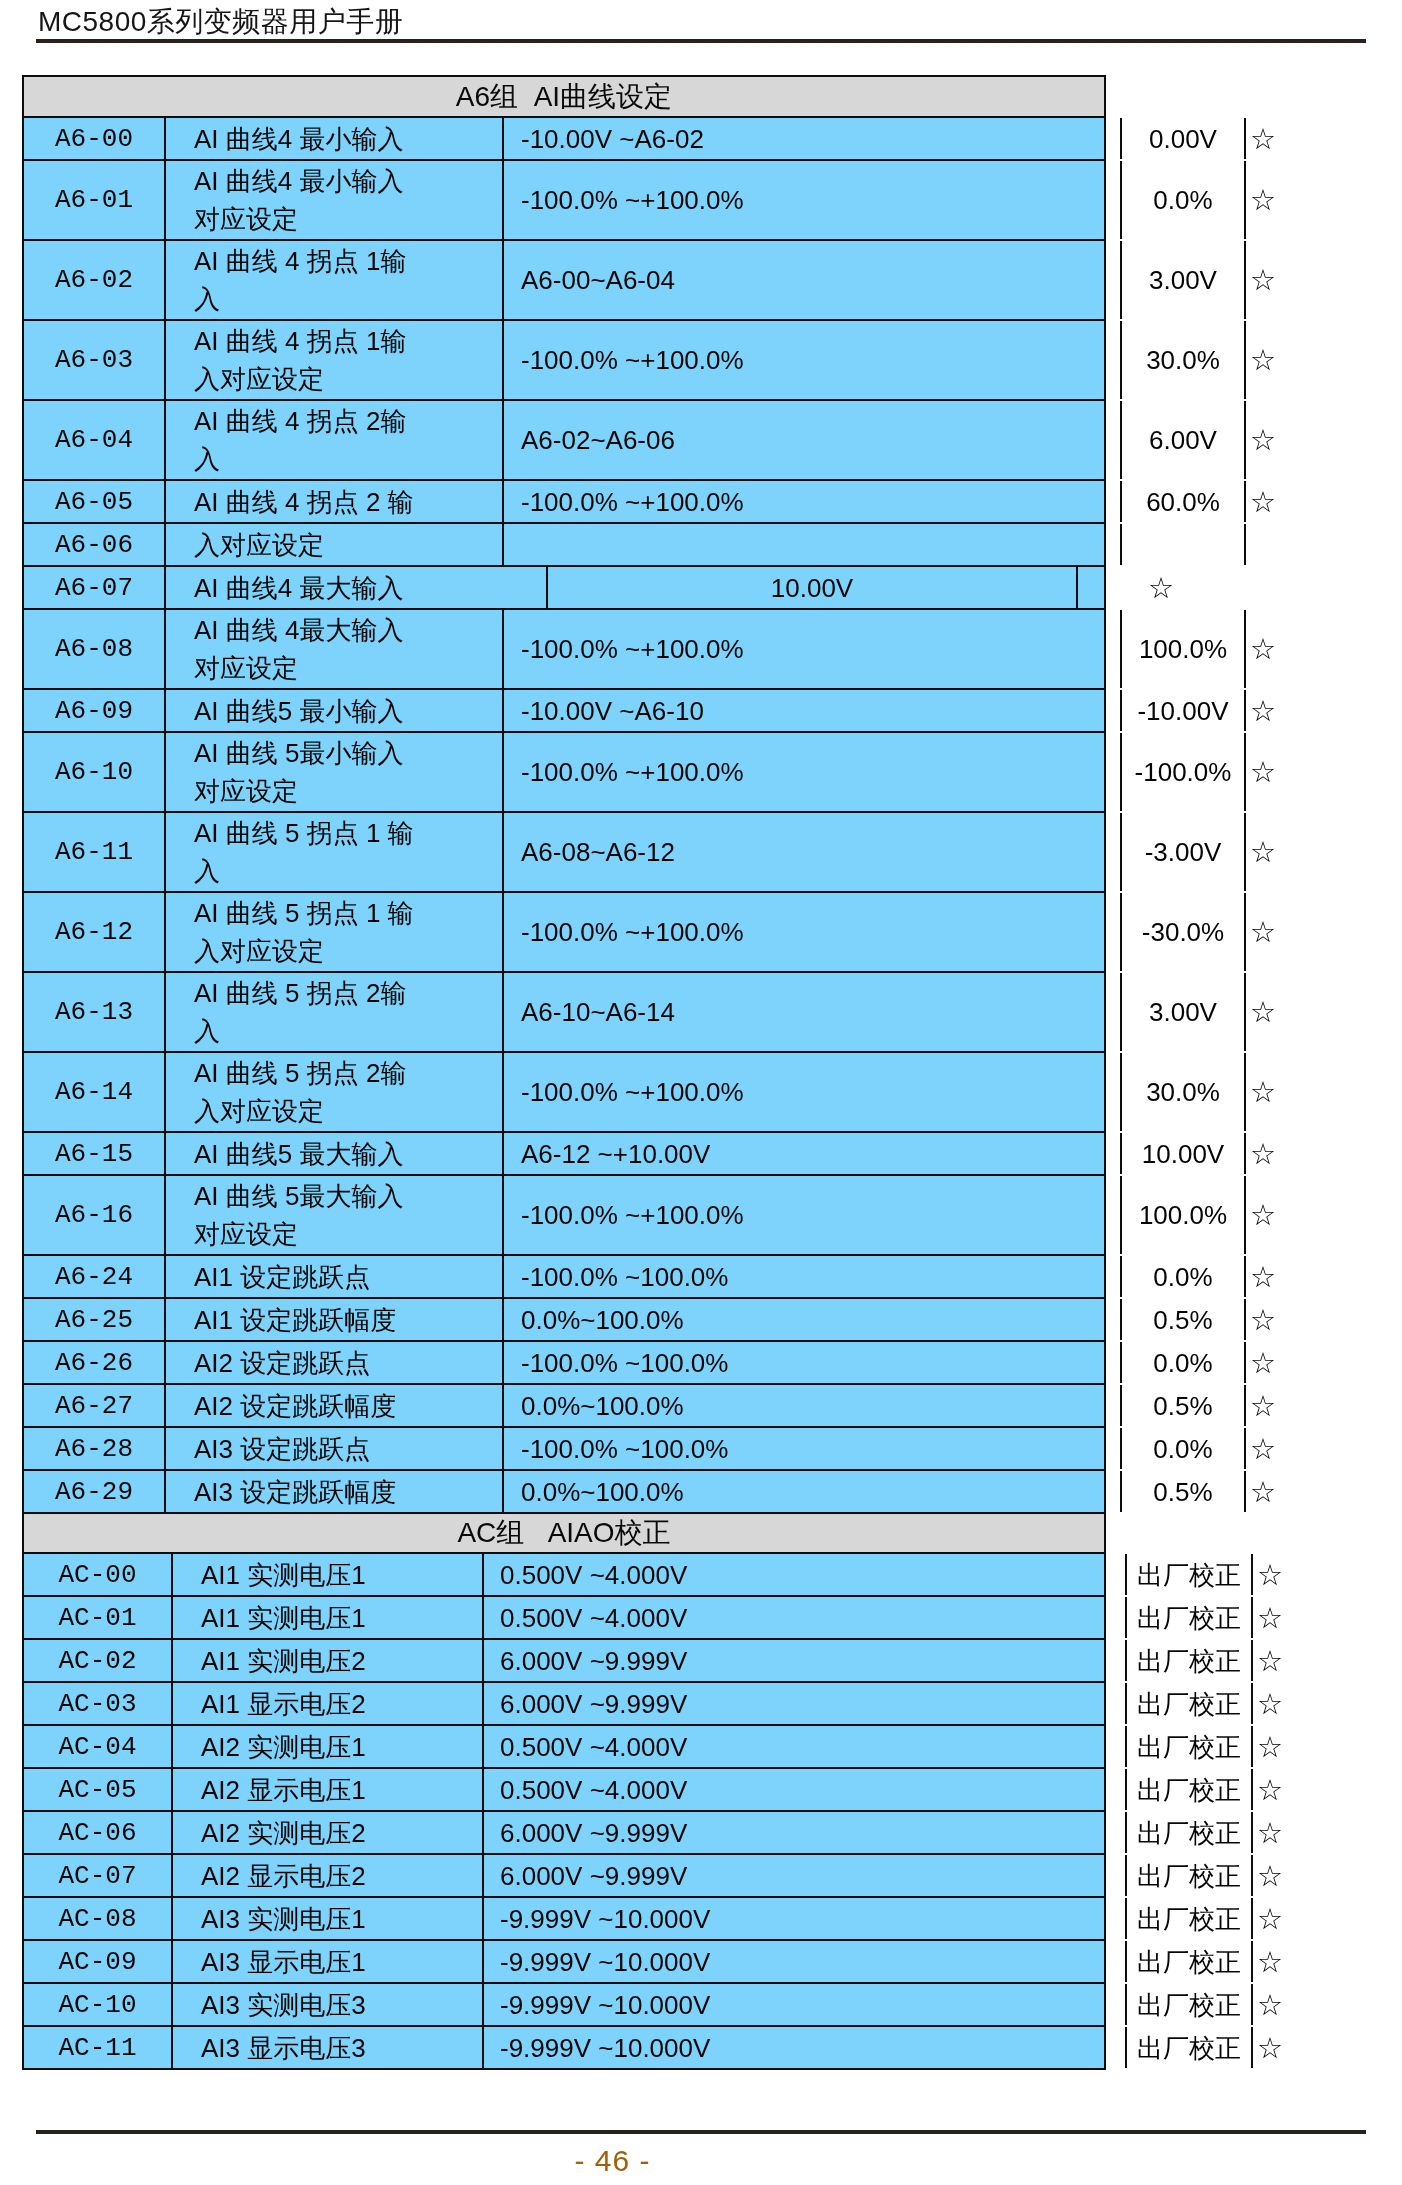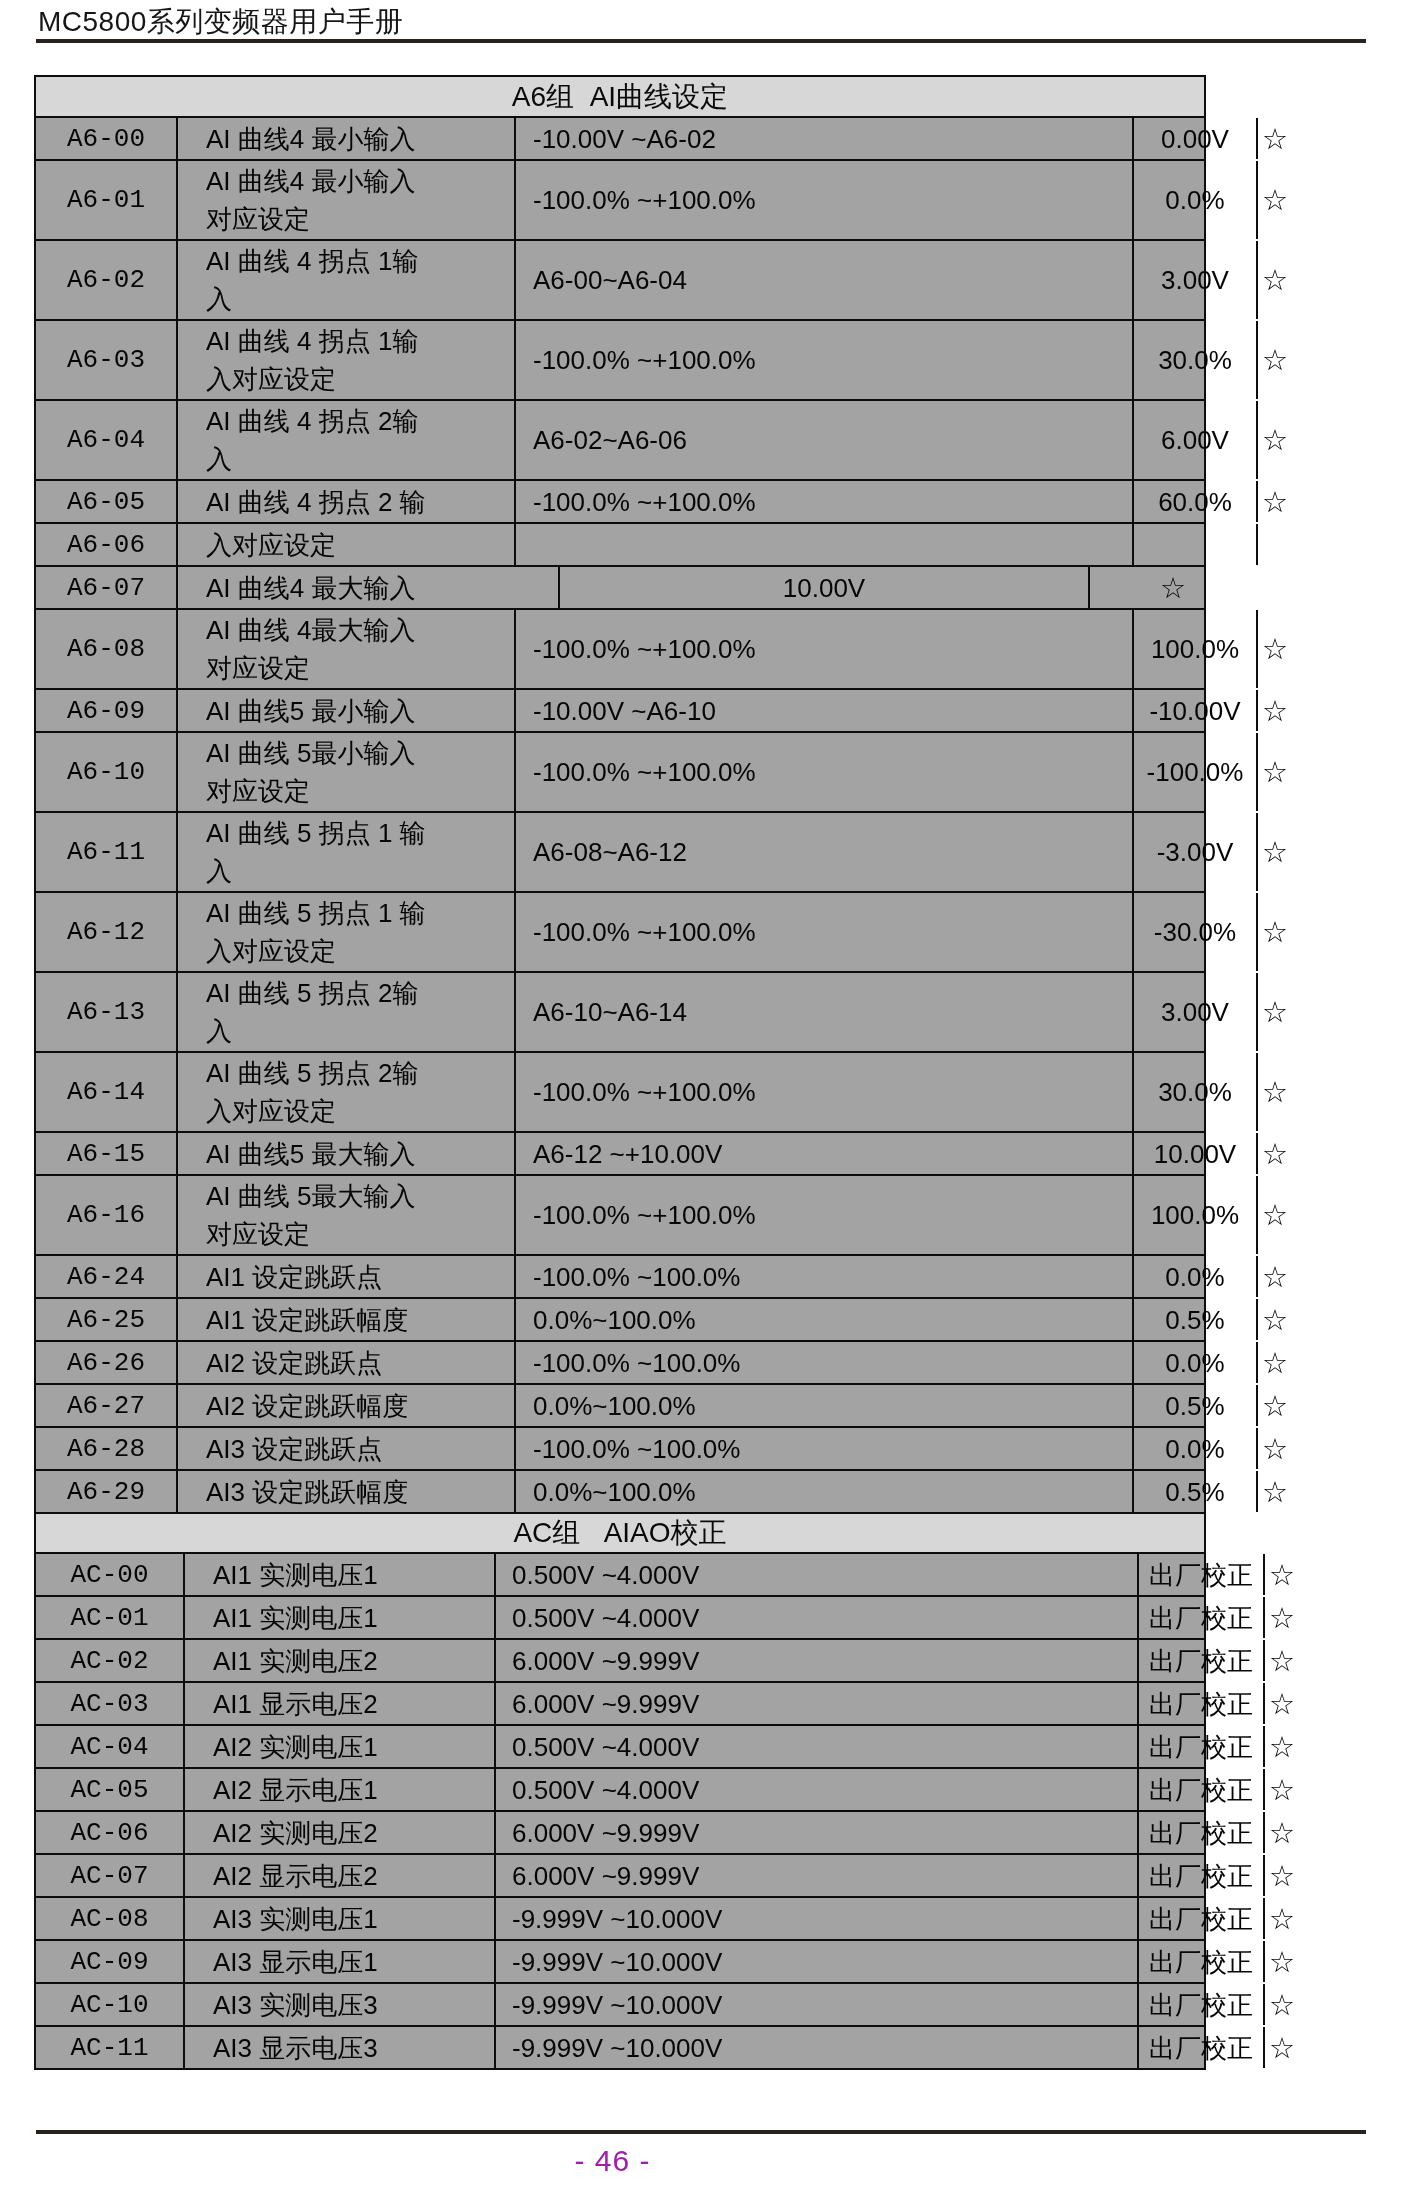--- a/index.html
+++ b/index.html
@@ -17,24 +17,24 @@
     position: absolute; left: 38px; top: 3px;
     font-size: 28px; letter-spacing: 0.5px;
     color: #161616;
   }
   .top-rule {
     position: absolute; left: 36px; top: 39px;
     width: 1330px; height: 4px; background: #2a211c;
   }
 
   .doc-table {
-    position: absolute; left: 34px; top: 75px;
-    width: 1172px;
+    position: absolute; left: 22px; top: 75px;
+    width: 1084px;
     border: 2px solid #0d0d0d;
-    background: #a3a3a3;
+    background: #7dd3fc;
   }
 
   .group-header {
     border-top: 2px solid #0d0d0d;
     background: #d7d7d7;
     min-height: 39px;
     display: flex; align-items: center; justify-content: center;
     font-size: 28px;
     white-space: pre;
     color: #0a0a0a;
@@ -64,21 +64,21 @@
   .sec-ac .cell.range { padding-left: 16px; }
   .cell.def { justify-content: center; margin-left: 44px; }
   .cell.star { justify-content: center; font-size: 29px; }
 
   .footer-rule {
     position: absolute; left: 36px; top: 2130px;
     width: 1330px; height: 4px; background: #2a211c;
   }
   .page-number {
     position: absolute; left: 0; top: 2144px; width: 1225px;
-    text-align: center; font-size: 30px; color: #a21caf;
+    text-align: center; font-size: 30px; color: #a16207;
     letter-spacing: 1px;
   }
 </style>
 </head>
 <body>
 
 <div class="page-title">MC5800系列变频器用户手册</div>
 <div class="top-rule"></div>
 
 <div class="doc-table">

